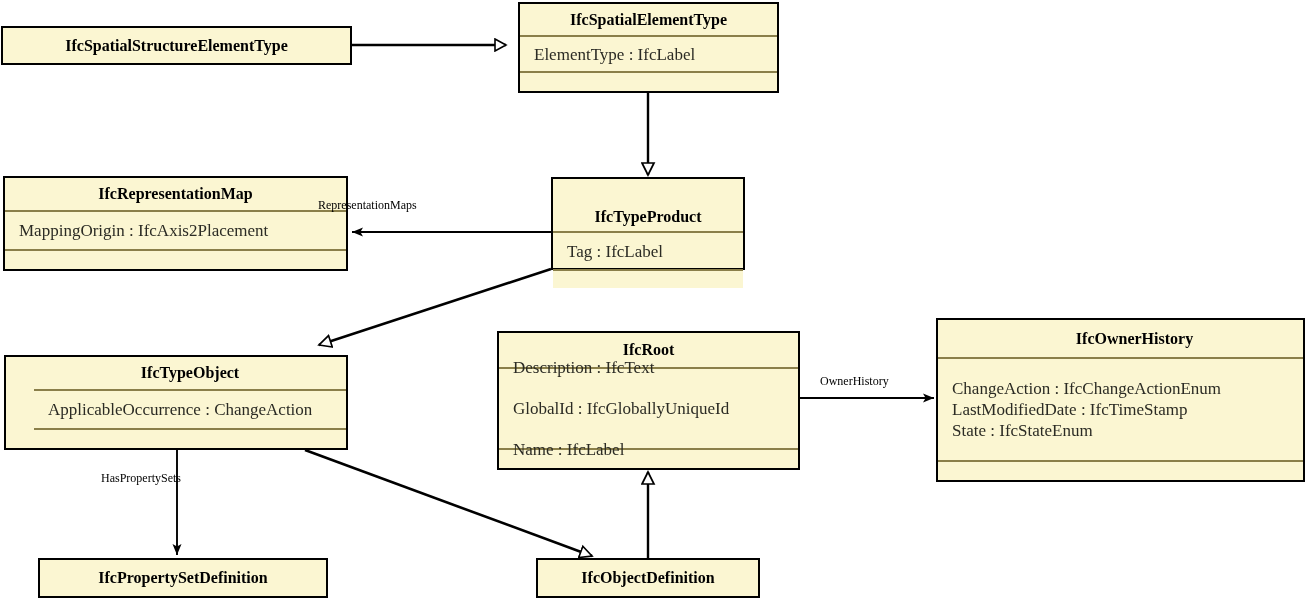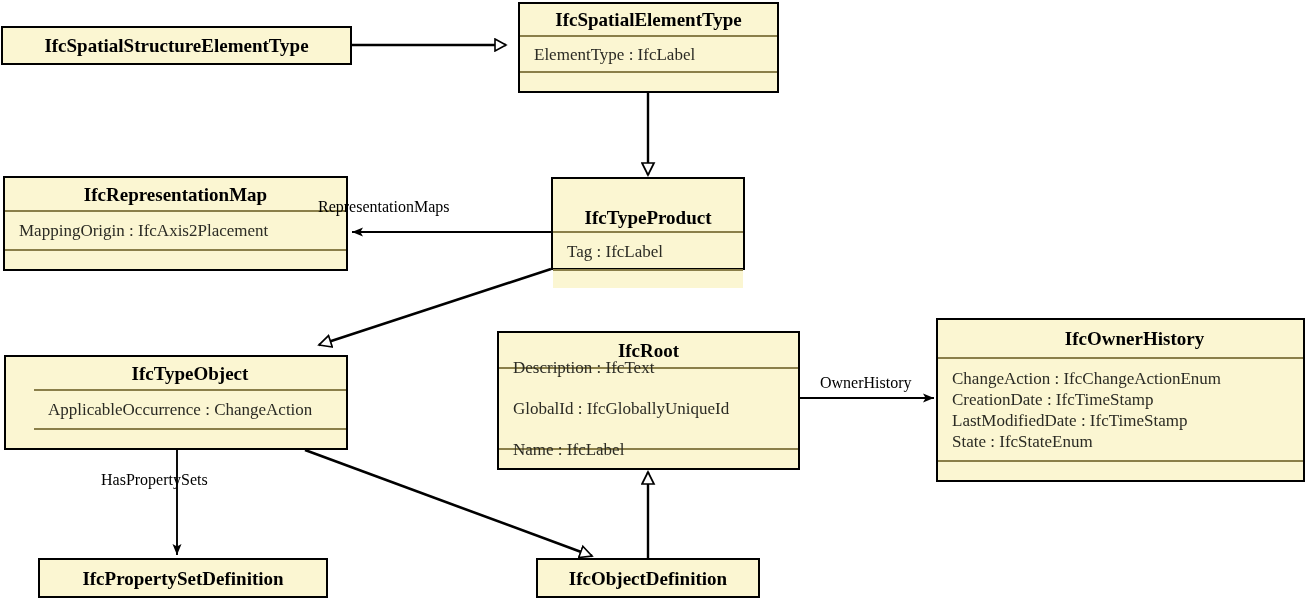--- a/index.html
+++ b/index.html
@@ -33,21 +33,21 @@
   .compartment {
     box-sizing: border-box;
     padding: 0;
   }
   .compartment + .compartment {
     border-top: 2px solid #8a7f4a;
   }
   .class-title {
     text-align: center;
     font-weight: bold;
-    font-size: 19px;
+    font-size: 16px;
     line-height: 1;
     color: #000000;
     display: flex;
     align-items: center;
     justify-content: center;
   }
   .attr-list {
     display: flex;
     flex-direction: column;
     justify-content: center;
@@ -62,21 +62,21 @@
   .empty-compartment {
     background: #fbf6d2;
   }
   .simple-class {
     display: flex;
     align-items: center;
     justify-content: center;
   }
   .edge-label {
     position: absolute;
-    font-size: 16px;
+    font-size: 12px;
     color: #000000;
     white-space: nowrap;
     z-index: 5;
     line-height: 1;
   }
 </style>
 </head>
 <body>
 
 <div id="canvas">
@@ -178,21 +178,20 @@
       <div class="attr">GlobalId : IfcGloballyUniqueId</div>
       <div class="attr">Name : IfcLabel</div>
     </div>
     <div class="compartment empty-compartment" style="height:20px;"></div>
   </div>
 
   <div class="uml-class" style="left:936px; top:318px; width:369px; height:164px;">
     <div class="compartment class-title" style="height:37px;margin-left:28px;">IfcOwnerHistory</div>
     <div class="compartment attr-list" style="height:103px;">
       <div class="attr">ChangeAction : IfcChangeActionEnum</div>
-      <div class="attr">CreationDate : IfcTimeStamp</div>
       <div class="attr">LastModifiedDate : IfcTimeStamp</div>
       <div class="attr">State : IfcStateEnum</div>
     </div>
     <div class="compartment empty-compartment" style="height:20px;"></div>
   </div>
 
   <div class="uml-class simple-class" style="left:38px; top:558px; width:290px; height:40px;">
     <div class="class-title" style="width:100%; height:100%;">IfcPropertySetDefinition</div>
   </div>
 

